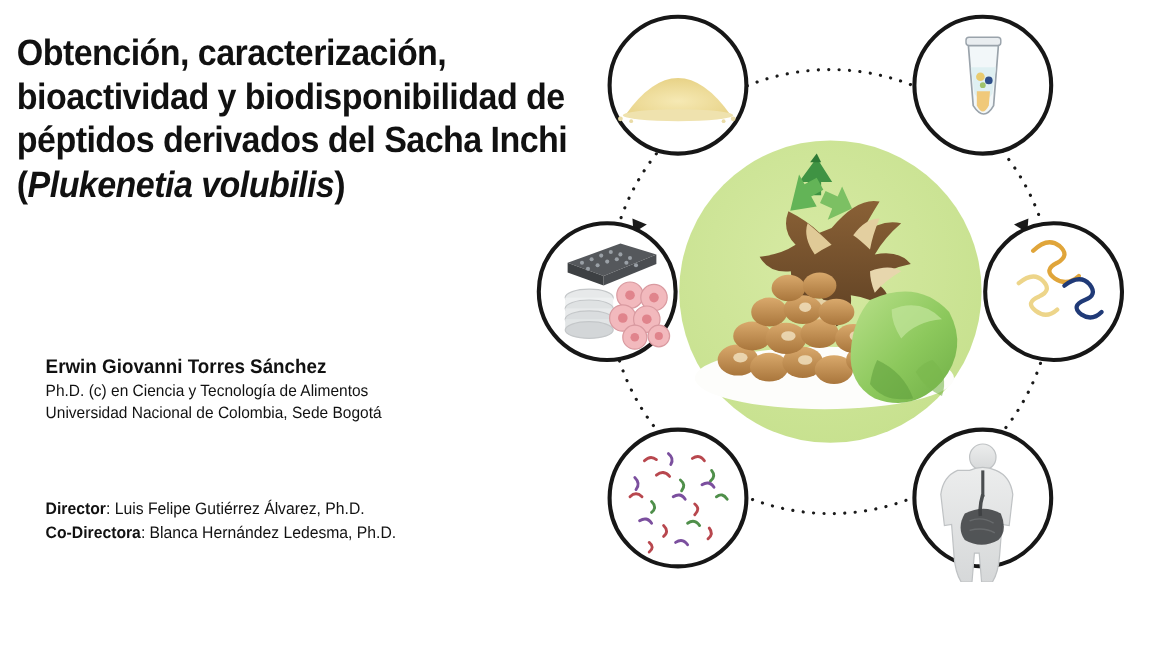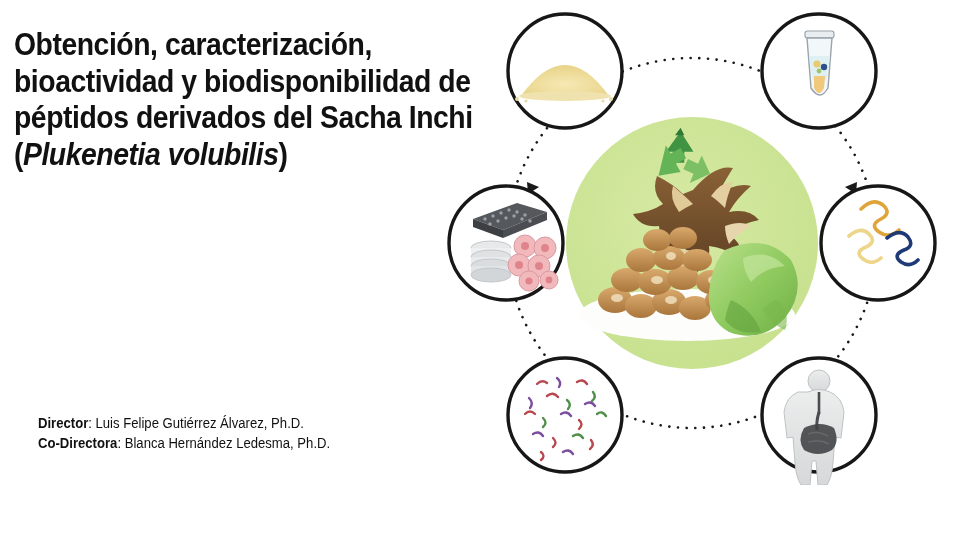--- a/index.html
+++ b/index.html
@@ -50,20 +50,25 @@
 
 <div class="slide">
 
   <div class="title-block">
     <div class="title-line">Obtención, caracterización,</div>
     <div class="title-line">bioactividad y biodisponibilidad de</div>
     <div class="title-line">péptidos derivados del Sacha Inchi</div>
     <div class="title-line"><span>(</span><span class="ital">Plukenetia volubilis</span><span>)</span></div>
   </div>
 
+  <div class="author-block">
+    <div class="author-name">Erwin Giovanni Torres Sánchez</div>
+    <div class="author-sub">Ph.D. (c) en Ciencia y Tecnología de Alimentos</div>
+    <div class="author-sub">Universidad Nacional de Colombia, Sede Bogotá</div>
+  </div>
 
   <div class="advisors">
     <div class="adv-line"><b>Director</b><span>: Luis Felipe Gutiérrez Álvarez, Ph.D.</span></div>
     <div class="adv-line"><b>Co-Directora</b><span>: Blanca Hernández Ledesma, Ph.D.</span></div>
   </div>
 
   <div class="diagram">
     <svg width="535" height="485" viewBox="0 0 535 485" xmlns="http://www.w3.org/2000/svg">
       <defs>
         <radialGradient id="gPowder" cx="50%" cy="62%" r="60%">

